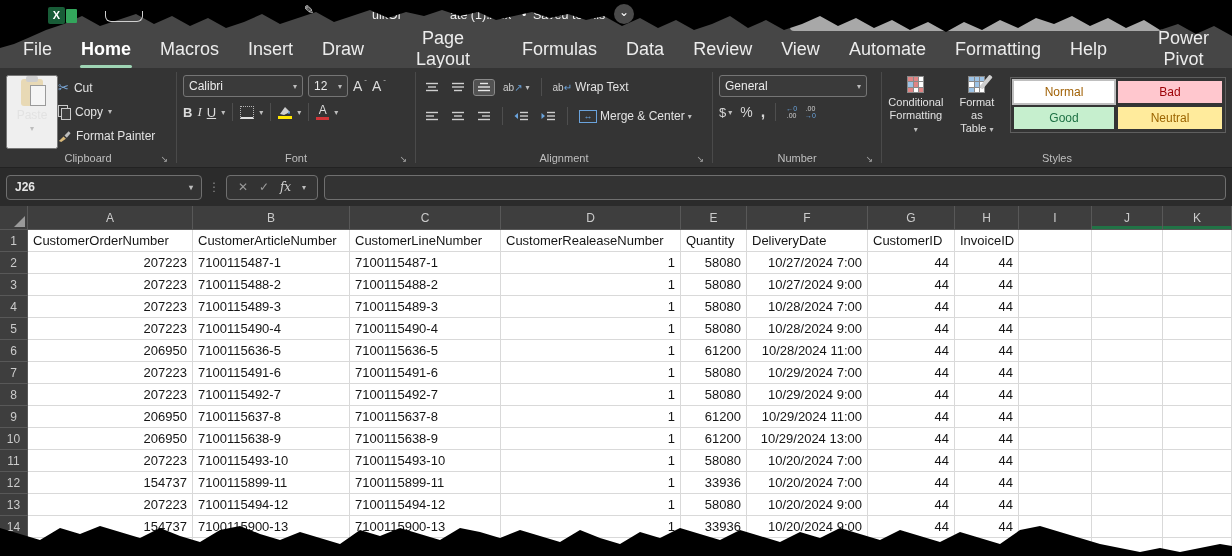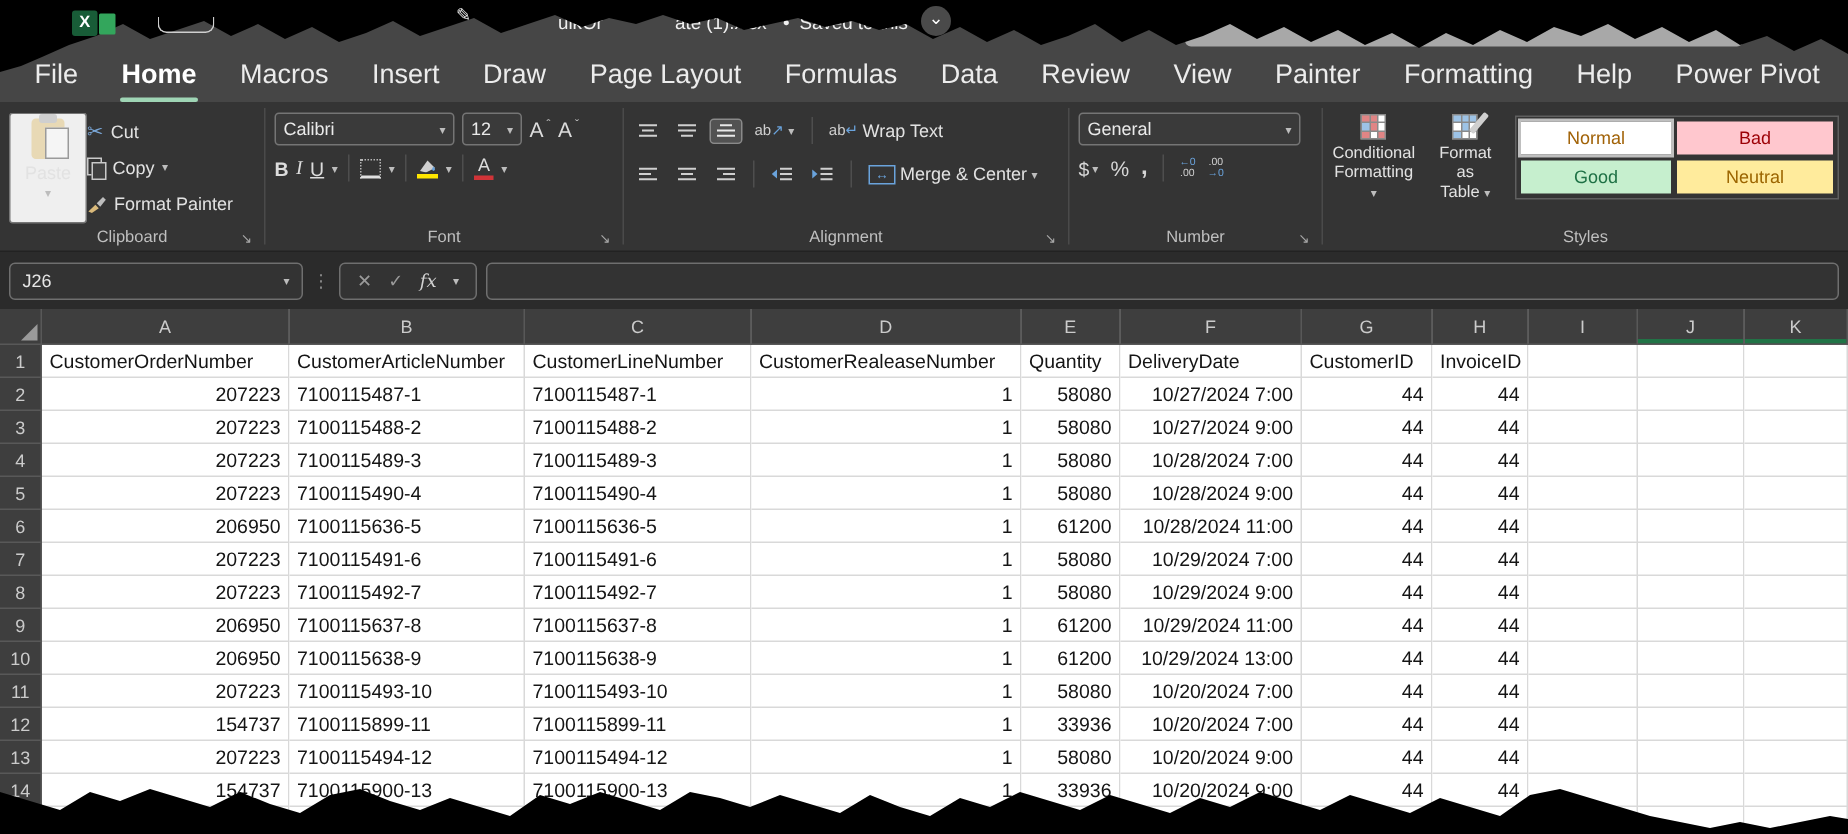--- a/index.html
+++ b/index.html
@@ -95,21 +95,21 @@
   .bigbtn .lbl { color:#e2e2e2; font-size:11px; line-height:13px; text-align:center; font-family:inherit; }
   .ic-cf, .ic-fat { width:17px; height:17px; display:grid; grid-template-columns:repeat(3,1fr); grid-template-rows:repeat(3,1fr); gap:1px; background:#8a8a8a; border:1px solid #8a8a8a; }
   .ic-fat { position:relative; }
   .ic-fat .brush { position:absolute; right:-4px; top:-3px; width:4px; height:16px; background:#cfcfcf; transform:rotate(40deg); border-radius:1px; }
   .style-gallery { display:grid; grid-template-columns:100px 104px; grid-auto-rows:22px; gap:4px; border:1px solid #5f5f5f; padding:3px; align-self:flex-start; margin-top:2px; }
   .style-chip { font-size:12px; padding:0 6px; line-height:21px; white-space:nowrap; overflow:hidden; cursor:default; border:1px solid transparent; }
   .style-chip.selected { outline:2px solid #bfbfbf; }
 
   
   .formula-strip { position:absolute; left:0; top:168px; width:1232px; height:38px; background:#2b2b2b; display:flex; align-items:center; padding:0 6px; gap:6px; }
-  .namebox { width:196px; height:25px; background:#333; border:1px solid #6f6f6f; border-radius:4px; display:flex; align-items:center; justify-content:space-between; padding:0 8px; color:#e6e6e6; font-size:12px; }
+  .namebox { width:196px; height:25px; background:#333; border:1px solid #6f6f6f; border-radius:4px; display:flex; align-items:center; justify-content:space-between; padding:0 8px; color:#e6e6e6; font-size:12px;font-weight:bold; }
   .dots { color:#8b8b8b; font-size:12px; letter-spacing:0; }
   .fxbox { width:92px; height:25px; background:#333; border:1px solid #6f6f6f; border-radius:4px; display:flex; align-items:center; justify-content:space-evenly; color:#9a9a9a; font-size:12px; }
   .fx { font-style:italic; font-family:"DejaVu Serif", serif; color:#d2d2d2; }
   .formula-input { flex:1; height:25px; background:#333; border:1px solid #6f6f6f; border-radius:4px; color:#e6e6e6; font-size:12px; padding:0 8px; font-family:inherit; }
 
   
   .sheet-wrap { position:absolute; left:0; top:206px; width:1232px; height:350px; background:#fff; }
   .sheet { display:grid; }
   .ch, .rh { background:#3e3e3e; color:#cbcbcb; font-size:12px; display:flex; align-items:center; justify-content:center; border-right:1px solid #585858; border-bottom:1px solid #585858; }
   .ch.sel { box-shadow: inset 0 -3px 0 #217346; }
@@ -147,21 +147,21 @@
       <button class="menu-item">File</button>
       <button class="menu-item active">Home<span class="uline"></span></button>
       <button class="menu-item">Macros</button>
       <button class="menu-item">Insert</button>
       <button class="menu-item">Draw</button>
       <button class="menu-item">Page Layout</button>
       <button class="menu-item">Formulas</button>
       <button class="menu-item">Data</button>
       <button class="menu-item">Review</button>
       <button class="menu-item">View</button>
-      <button class="menu-item">Painter</button>
+      <button class="menu-item">Automate</button>
       <button class="menu-item">Formatting</button>
       <button class="menu-item">Help</button>
       <button class="menu-item">Power Pivot</button>
     </div>
 
   <div class="ribbon">
 
     <div class="rgroup g-clipboard">
       <div class="rgroup-body">
         <button class="paste-btn">

